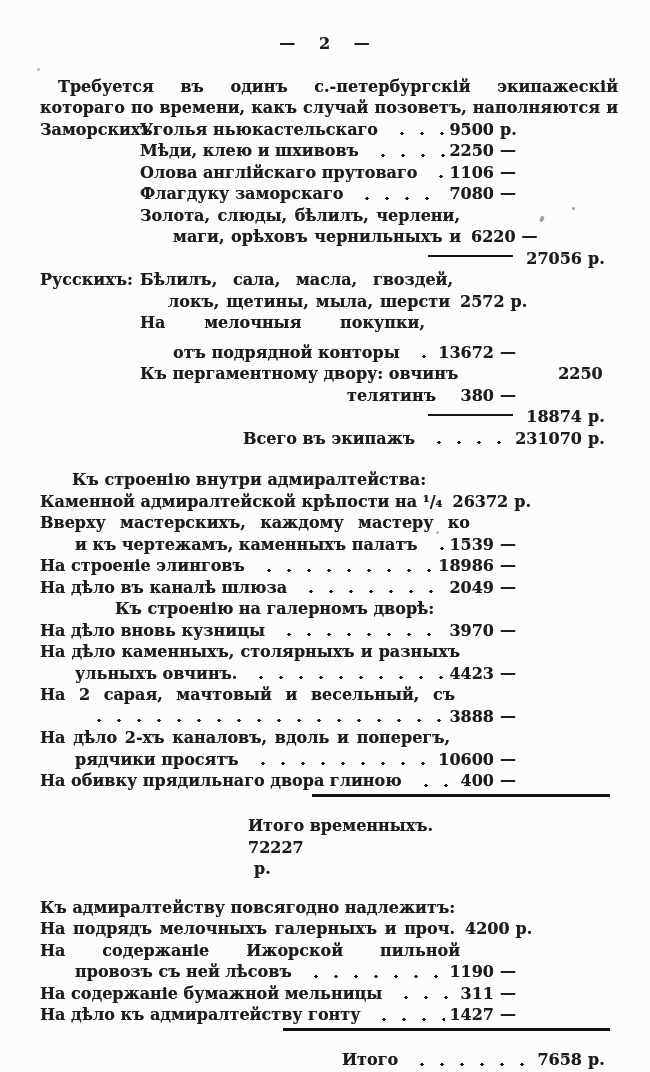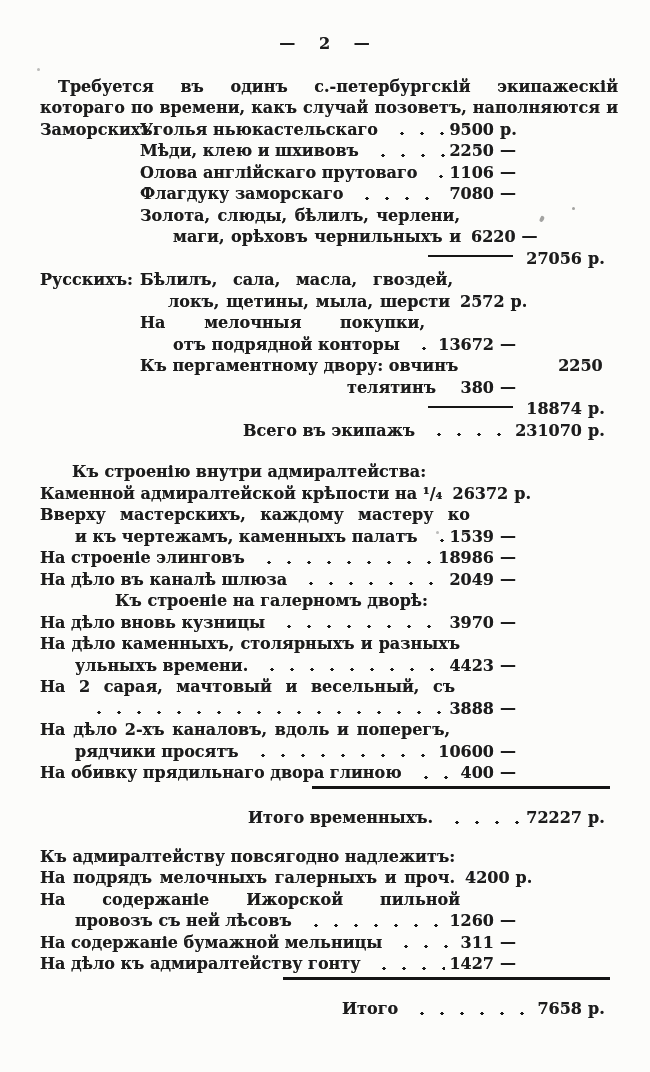--- a/index.html
+++ b/index.html
@@ -125,21 +125,21 @@
       </div>
       <div class="row m" style="padding-left: 128px;">
         <span class="label just" style="width: 282px;">локъ, щетины, мыла, шерсти и пр.</span>
         <span class="lead nodots"></span>
         <span class="amount">2572</span>
         <span class="cur">р.</span>
       </div>
       <div class="row x" style="padding-left: 100px;">
         <span class="label just" style="width: 285px;">На мелочныя покупки, покупаемыя</span>
       </div>
-      <div class="row m" style="padding-left: 133px;">
+      <div class="row m" style="padding-left: 133px; margin-top: 8px;">
         <span class="label">отъ подрядной конторы</span>
         <span class="lead"></span>
         <span class="amount">13672</span>
         <span class="cur">—</span>
       </div>
       <div class="row m" style="padding-left: 100px; gap: 45px;">
         <span class="label">Къ пергаментному двору: овчинъ</span>
         <span class="lead"></span>
         <span class="amount">2250</span>
         <span class="cur">—</span>
@@ -186,33 +186,33 @@
         <span class="amount">18986</span>
         <span class="cur">—</span>
       </div>
       <div class="row m">
         <span class="label">На дѣло въ каналѣ шлюза</span>
         <span class="lead"></span>
         <span class="amount">2049</span>
         <span class="cur">—</span>
       </div>
       <div class="row h" style="padding-left: 75px;">
-        <span class="label">Къ строеніе на галерномъ дворѣ:</span>
+        <span class="label">Къ строенію на галерномъ дворѣ:</span>
       </div>
       <div class="row m">
         <span class="label">На дѣло вновь кузницы</span>
         <span class="lead"></span>
         <span class="amount">3970</span>
         <span class="cur">—</span>
       </div>
       <div class="row x">
         <span class="label just" style="width: 420px;">На дѣло каменныхъ, столярныхъ и разныхъ кара-</span>
       </div>
       <div class="row m" style="padding-left: 35px;">
-        <span class="label">ульныхъ времени.</span>
+        <span class="label">ульныхъ овчинъ.</span>
         <span class="lead"></span>
         <span class="amount">4423</span>
         <span class="cur">—</span>
       </div>
       <div class="row x">
         <span class="label just" style="width: 415px;">На 2 сарая, мачтовый и весельный, съ камен-</span>
       </div>
       <div class="row m" style="padding-left: 35px;">
         <span class="lead"></span>
         <span class="amount">3888</span>
@@ -229,42 +229,42 @@
       </div>
       <div class="row m">
         <span class="label">На обивку прядильнаго двора глиною</span>
         <span class="lead"></span>
         <span class="amount">400</span>
         <span class="cur">—</span>
       </div>
       <div class="row r">
         <div class="longrule" style="margin-left: 272px; width: 298px;"></div>
       </div>
-      <div class="row s" style="padding-left: 208px;">
+      <div class="row s" style="padding-left: 208px; flex-direction: column;">
         <span class="label">Итого временныхъ.</span>
         <span class="lead"></span>
         <span class="amount">72227</span>
         <span class="cur">р.</span>
       </div>
       <div class="row h" style="margin-top: 17px;">
         <span class="label">Къ адмиралтейству повсягодно надлежитъ:</span>
       </div>
       <div class="row m">
         <span class="label just" style="width: 415px;">На подрядъ мелочныхъ галерныхъ и проч. лѣсовъ</span>
         <span class="lead nodots"></span>
         <span class="amount">4200</span>
         <span class="cur">р.</span>
       </div>
       <div class="row x">
         <span class="label just" style="width: 420px;">На содержаніе Ижорской пильной мельницы и на</span>
       </div>
       <div class="row m" style="padding-left: 35px;">
         <span class="label">провозъ съ ней лѣсовъ</span>
         <span class="lead"></span>
-        <span class="amount">1260</span>
+        <span class="amount">1190</span>
         <span class="cur">—</span>
       </div>
       <div class="row m">
         <span class="label">На содержаніе бумажной мельницы</span>
         <span class="lead"></span>
         <span class="amount">311</span>
         <span class="cur">—</span>
       </div>
       <div class="row m">
         <span class="label">На дѣло къ адмиралтейству гонту</span>

